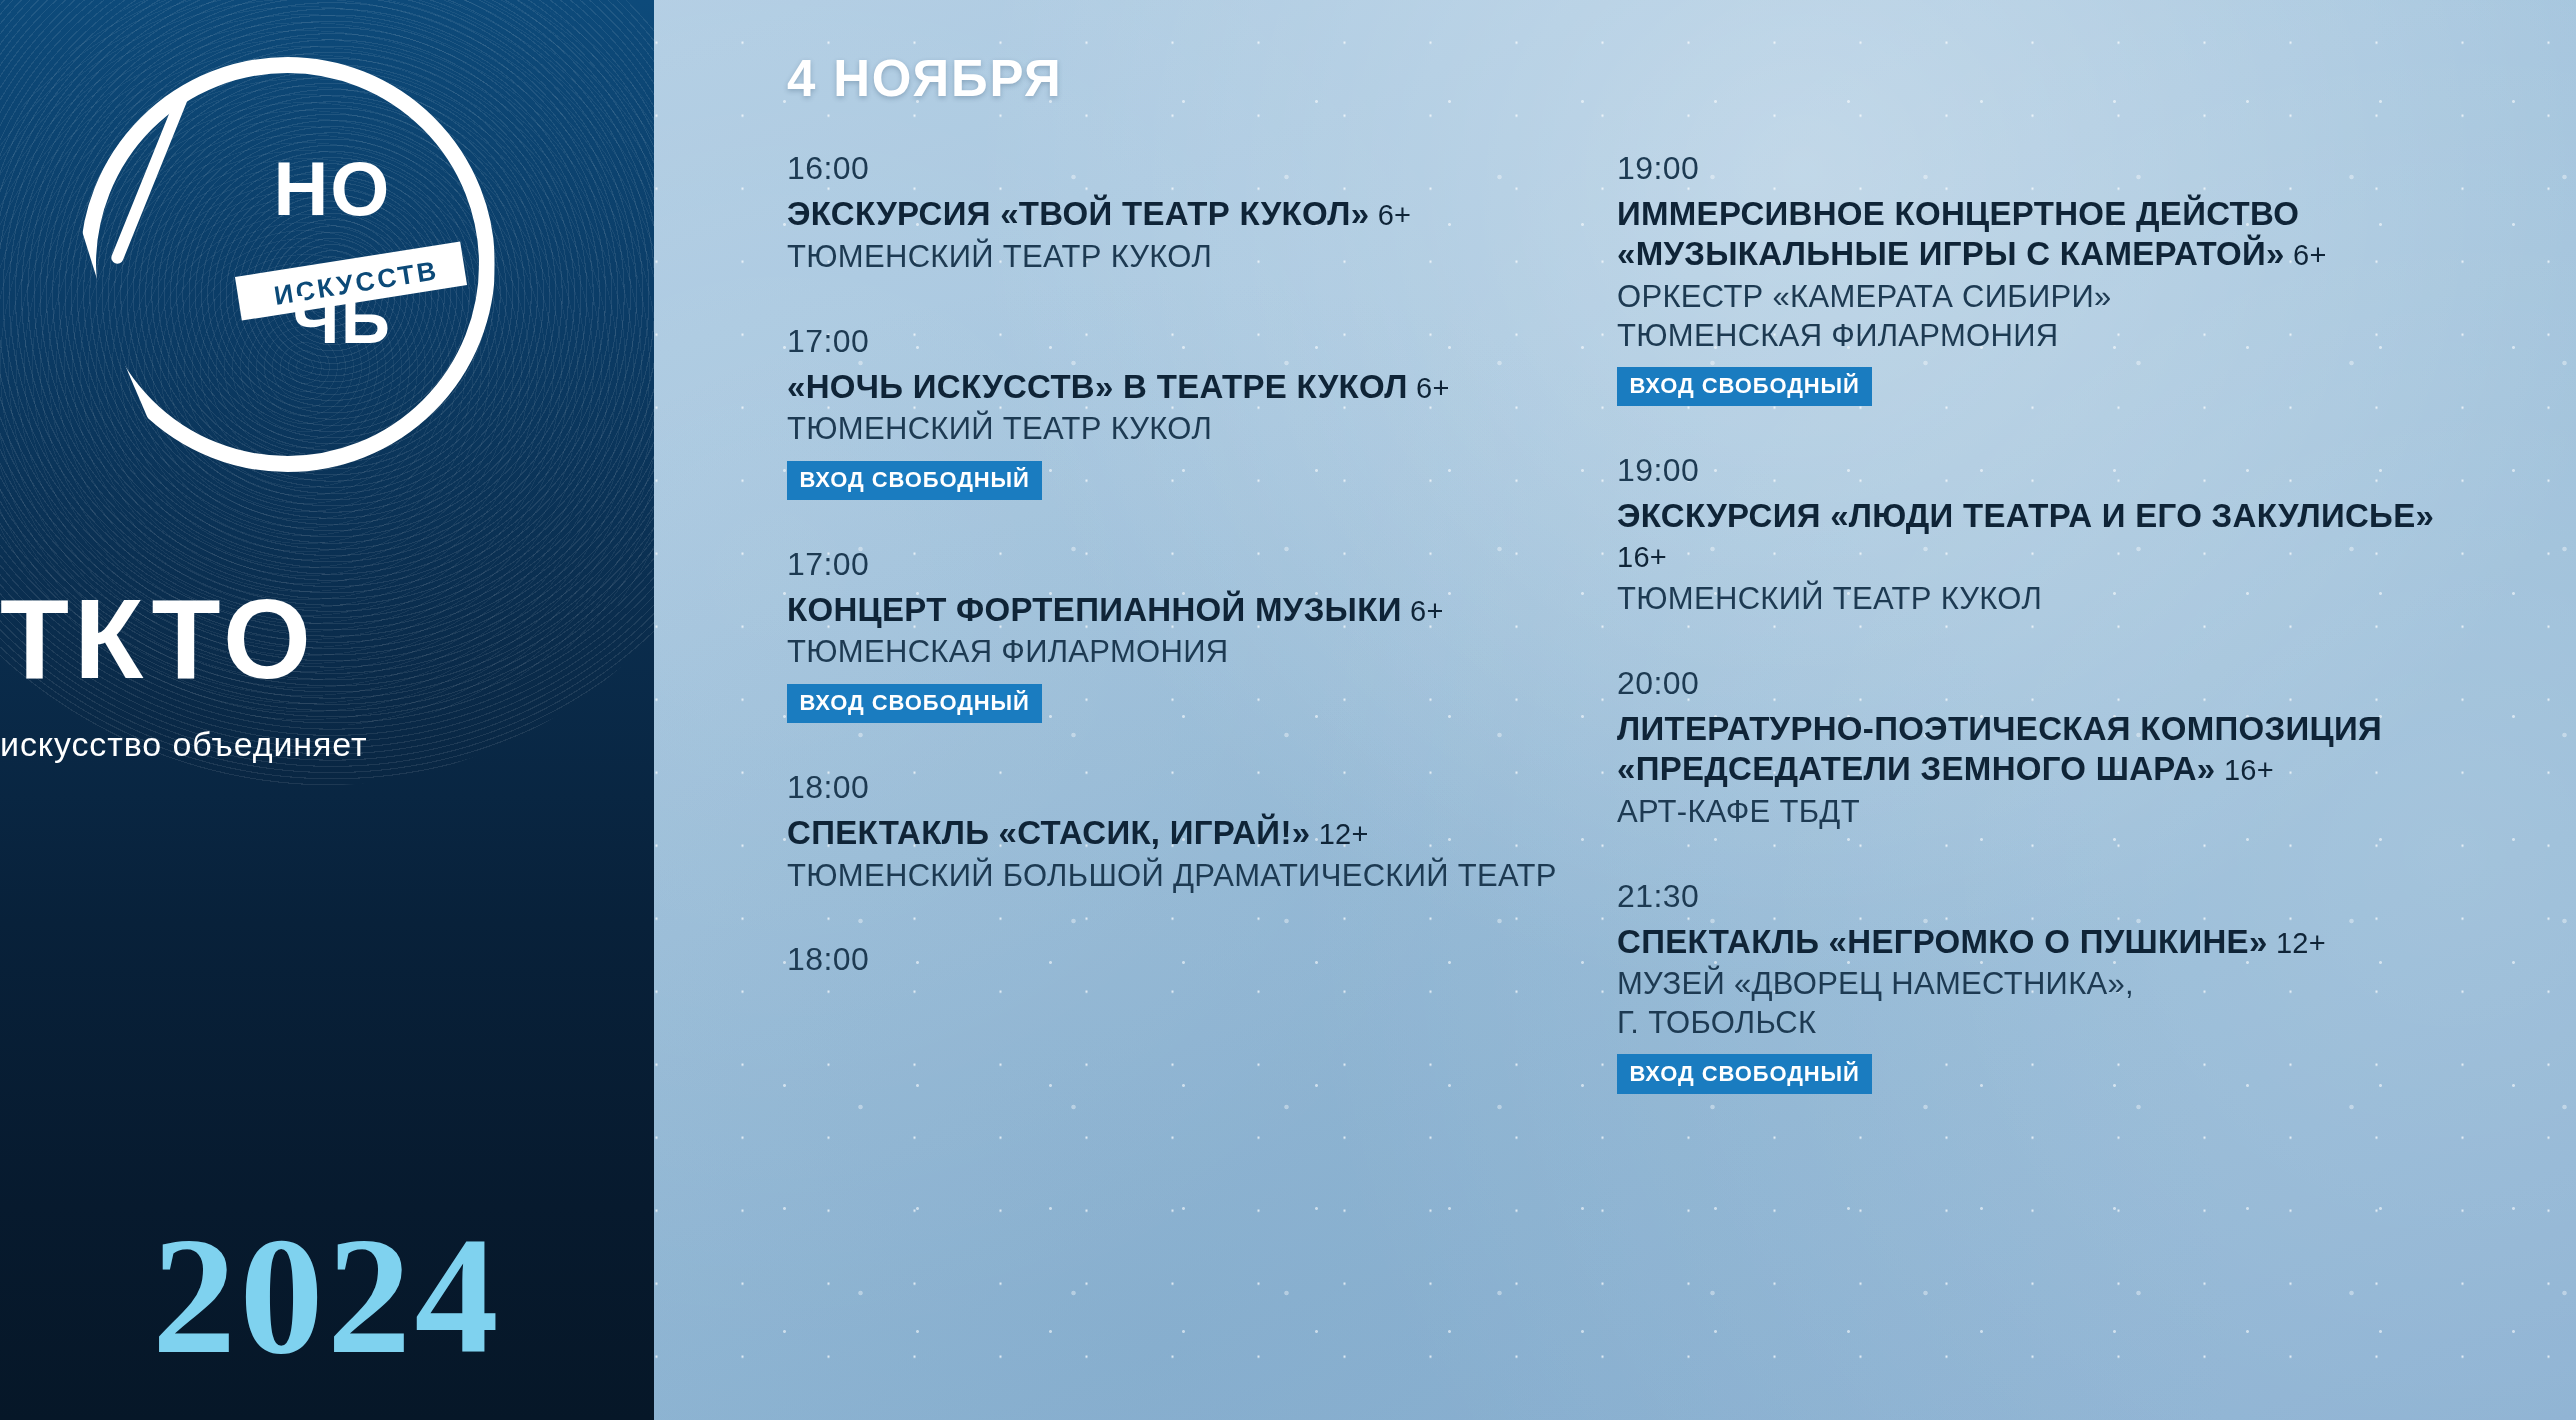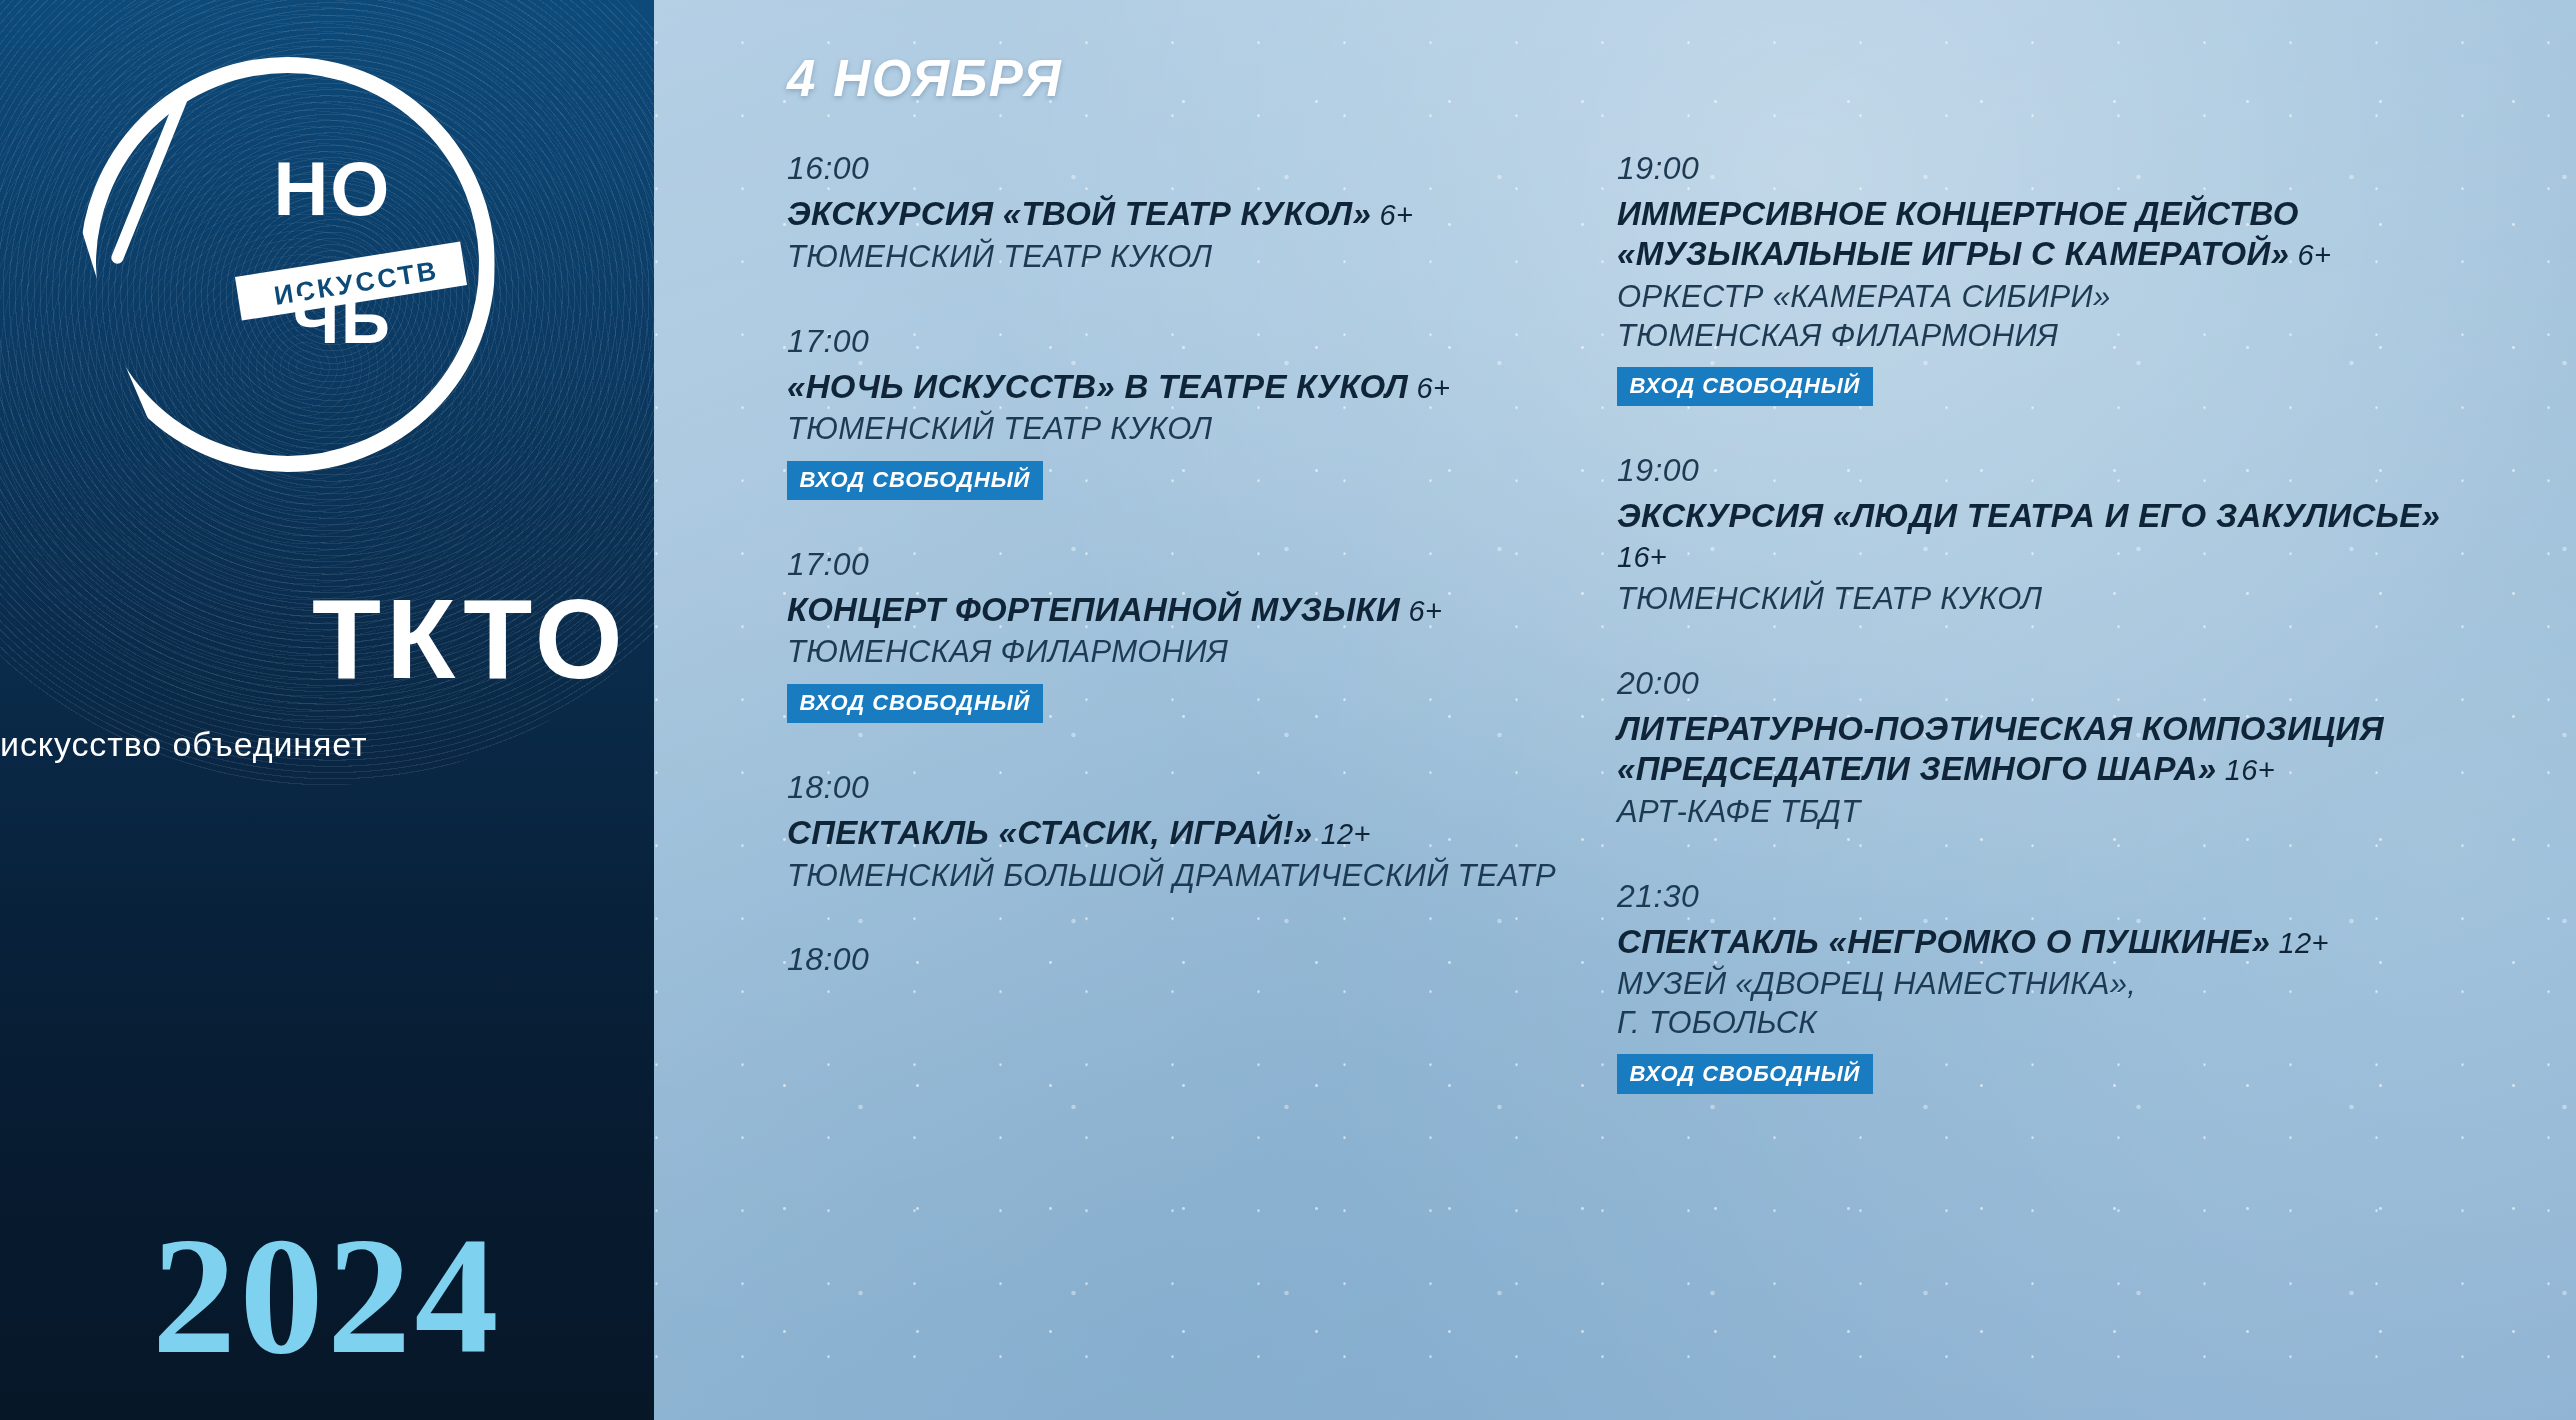--- a/index.html
+++ b/index.html
@@ -149,21 +149,21 @@
     font-weight: bold;
     font-size: 26.5px;
     letter-spacing: 2.7px;
   }
 
   .tkto {
     position: absolute;
     left: 0;
     top: 583px;
     width: 628px;
-    text-align: right;
+    text-align: left;
     color: #ffffff;
     font-weight: bold;
     font-size: 113px;
     letter-spacing: 5.3px;
     line-height: 1;
   }
   .tkto-sub {
     position: absolute;
     left: 0;
     top: 725px;
@@ -187,21 +187,20 @@
     line-height: 1;
   }
 
   
   .schedule {
     position: absolute;
     left: 654px;
     top: 0;
     right: 0;
     bottom: 0;
-    font-style: italic;
   }
   .date-heading {
     position: absolute;
     left: 133px;
     top: 49px;
     color: #ffffff;
     font-weight: bold;
     font-size: 51px;
     letter-spacing: 1.8px;
     text-shadow: 0 1.8px 5.3px rgba(20,50,80,.25);

